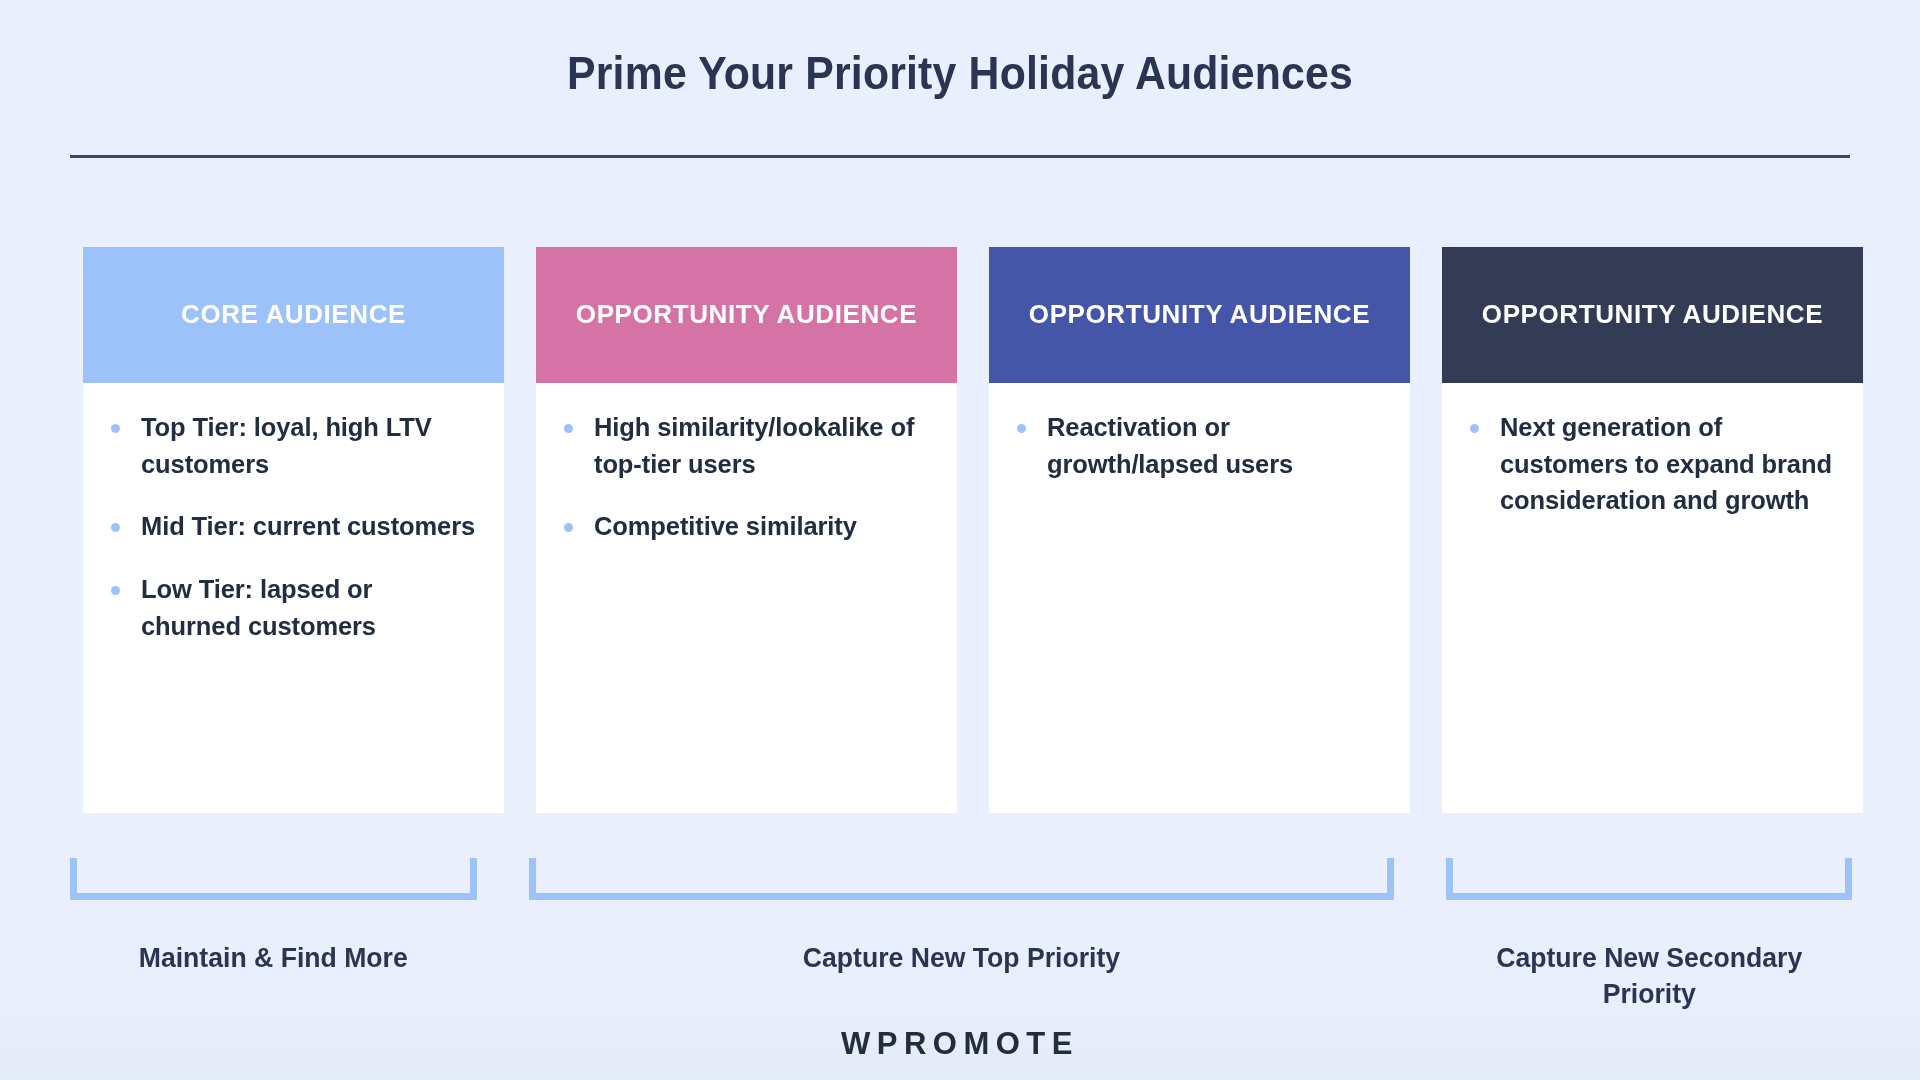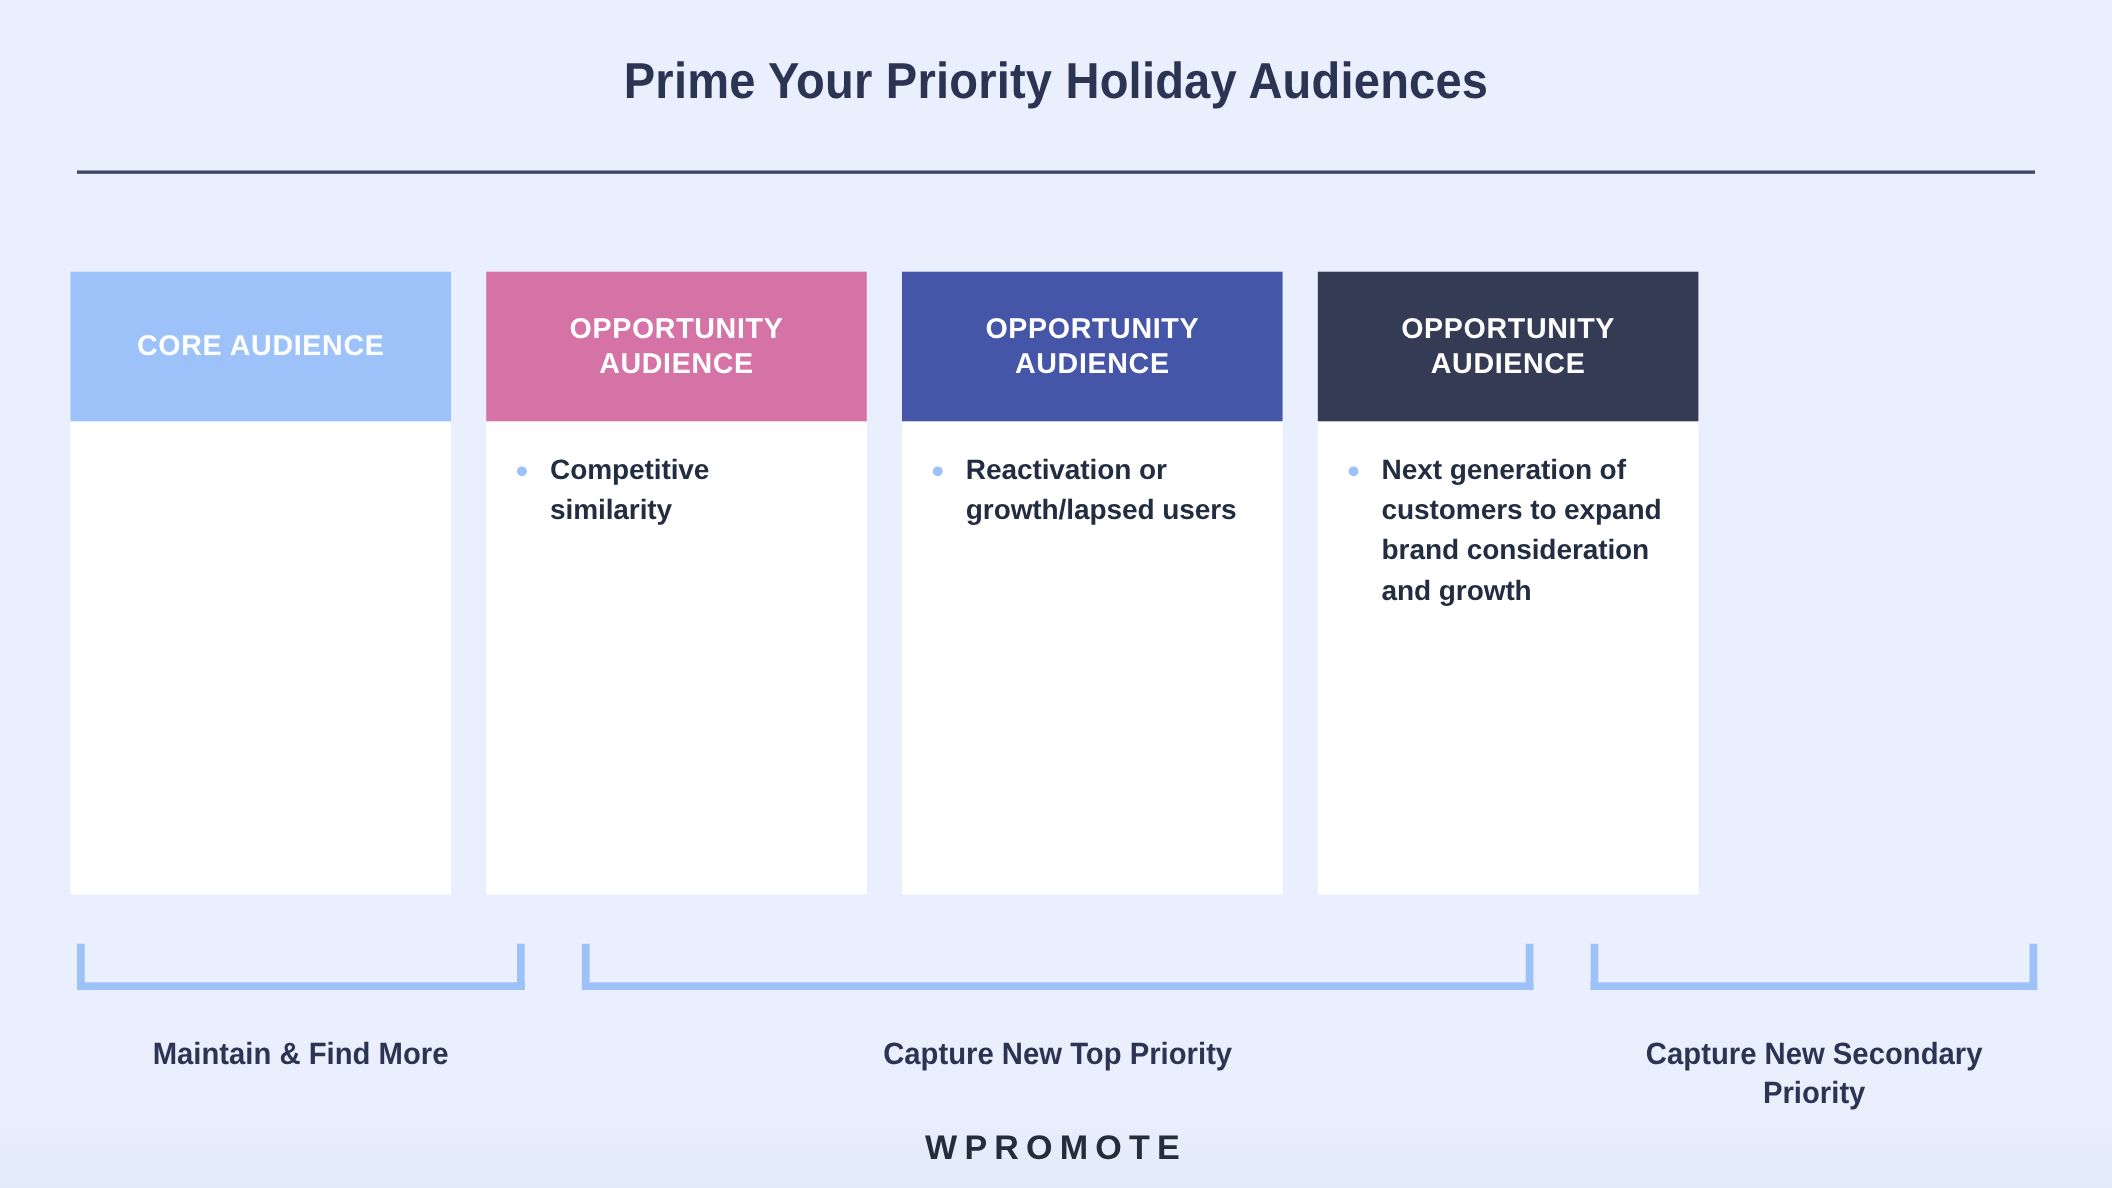--- a/index.html
+++ b/index.html
@@ -45,23 +45,23 @@
     left: 70px;
     right: 70px;
     top: 155px;
     height: 3px;
     background: #3c4765;
   }
 
   
   .cards {
     position: absolute;
-    left: 64px;
+    left: 83px;
     top: 247px;
-    width: 1480px;
+    width: 1780px;
     display: flex;
     gap: 32px;
   }
 
   .card {
     flex: 1 1 0;
     background: #ffffff;
     display: flex;
     flex-direction: column;
     height: 566px;
@@ -184,27 +184,47 @@
     <div class="slide-title">Prime Your Priority Holiday Audiences</div>
   </div>
 
   <div class="title-rule"></div>
 
   <div class="cards">
       <div class="card">
         <div class="card-header" style="background: rgb(157, 194, 250);">
           <div class="card-header-text">CORE AUDIENCE</div>
         </div>
+        <div class="card-body">
+          <ul class="bullets">
+            <li>
+              <span class="bullet-dot" style="background: rgb(157, 194, 250);"></span>
+              <span class="bullet-text" style="color: rgb(35, 45, 66);">Top Tier: loyal, high LTV customers</span>
+            </li>
+            <li>
+              <span class="bullet-dot" style="background: rgb(157, 194, 250);"></span>
+              <span class="bullet-text" style="color: rgb(35, 45, 66);">Mid Tier: current customers</span>
+            </li>
+            <li>
+              <span class="bullet-dot" style="background: rgb(157, 194, 250);"></span>
+              <span class="bullet-text" style="color: rgb(35, 45, 66);">Low Tier: lapsed or churned customers</span>
+            </li>
+          </ul>
+        </div>
       </div>
       <div class="card">
         <div class="card-header" style="background: rgb(214, 115, 166);">
           <div class="card-header-text">OPPORTUNITY AUDIENCE</div>
         </div>
         <div class="card-body">
           <ul class="bullets">
+            <li>
+              <span class="bullet-dot" style="background: rgb(157, 194, 250);"></span>
+              <span class="bullet-text" style="color: rgb(35, 45, 66);">High similarity/lookalike of top-tier users</span>
+            </li>
             <li>
               <span class="bullet-dot" style="background: rgb(157, 194, 250);"></span>
               <span class="bullet-text" style="color: rgb(35, 45, 66);">Competitive similarity</span>
             </li>
           </ul>
         </div>
       </div>
       <div class="card">
         <div class="card-header" style="background: rgb(69, 85, 168);">
           <div class="card-header-text">OPPORTUNITY AUDIENCE</div>

